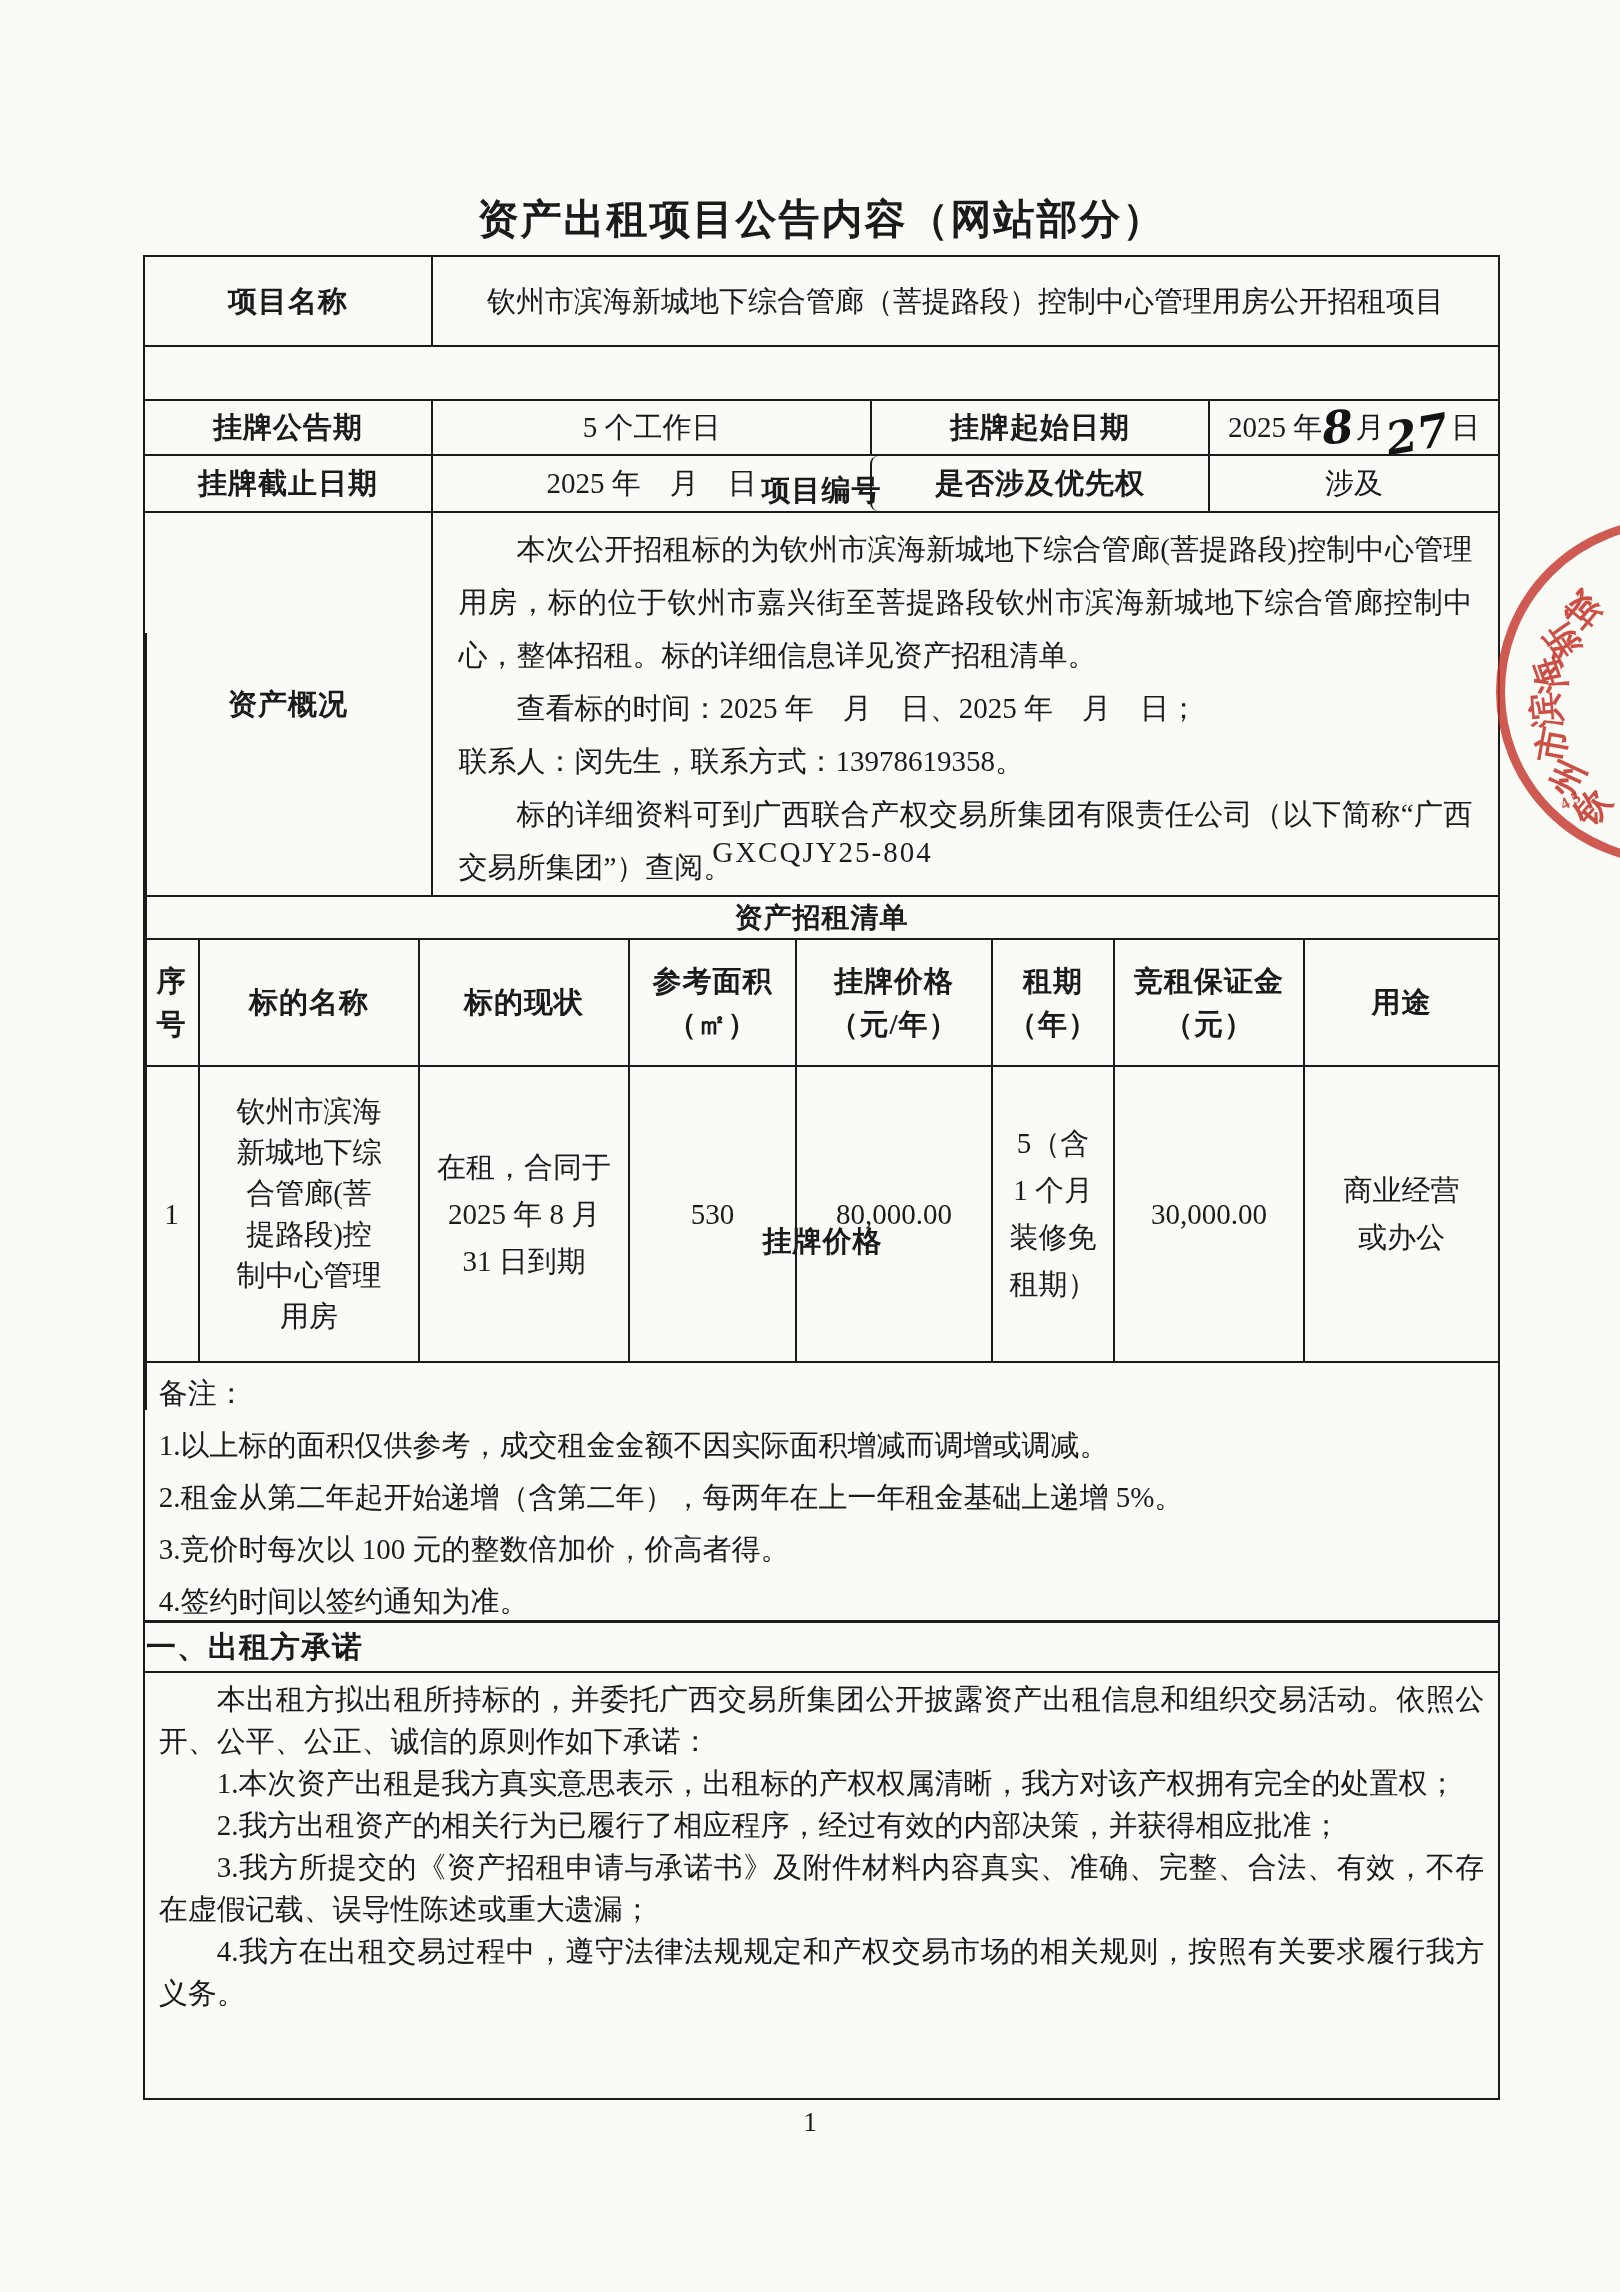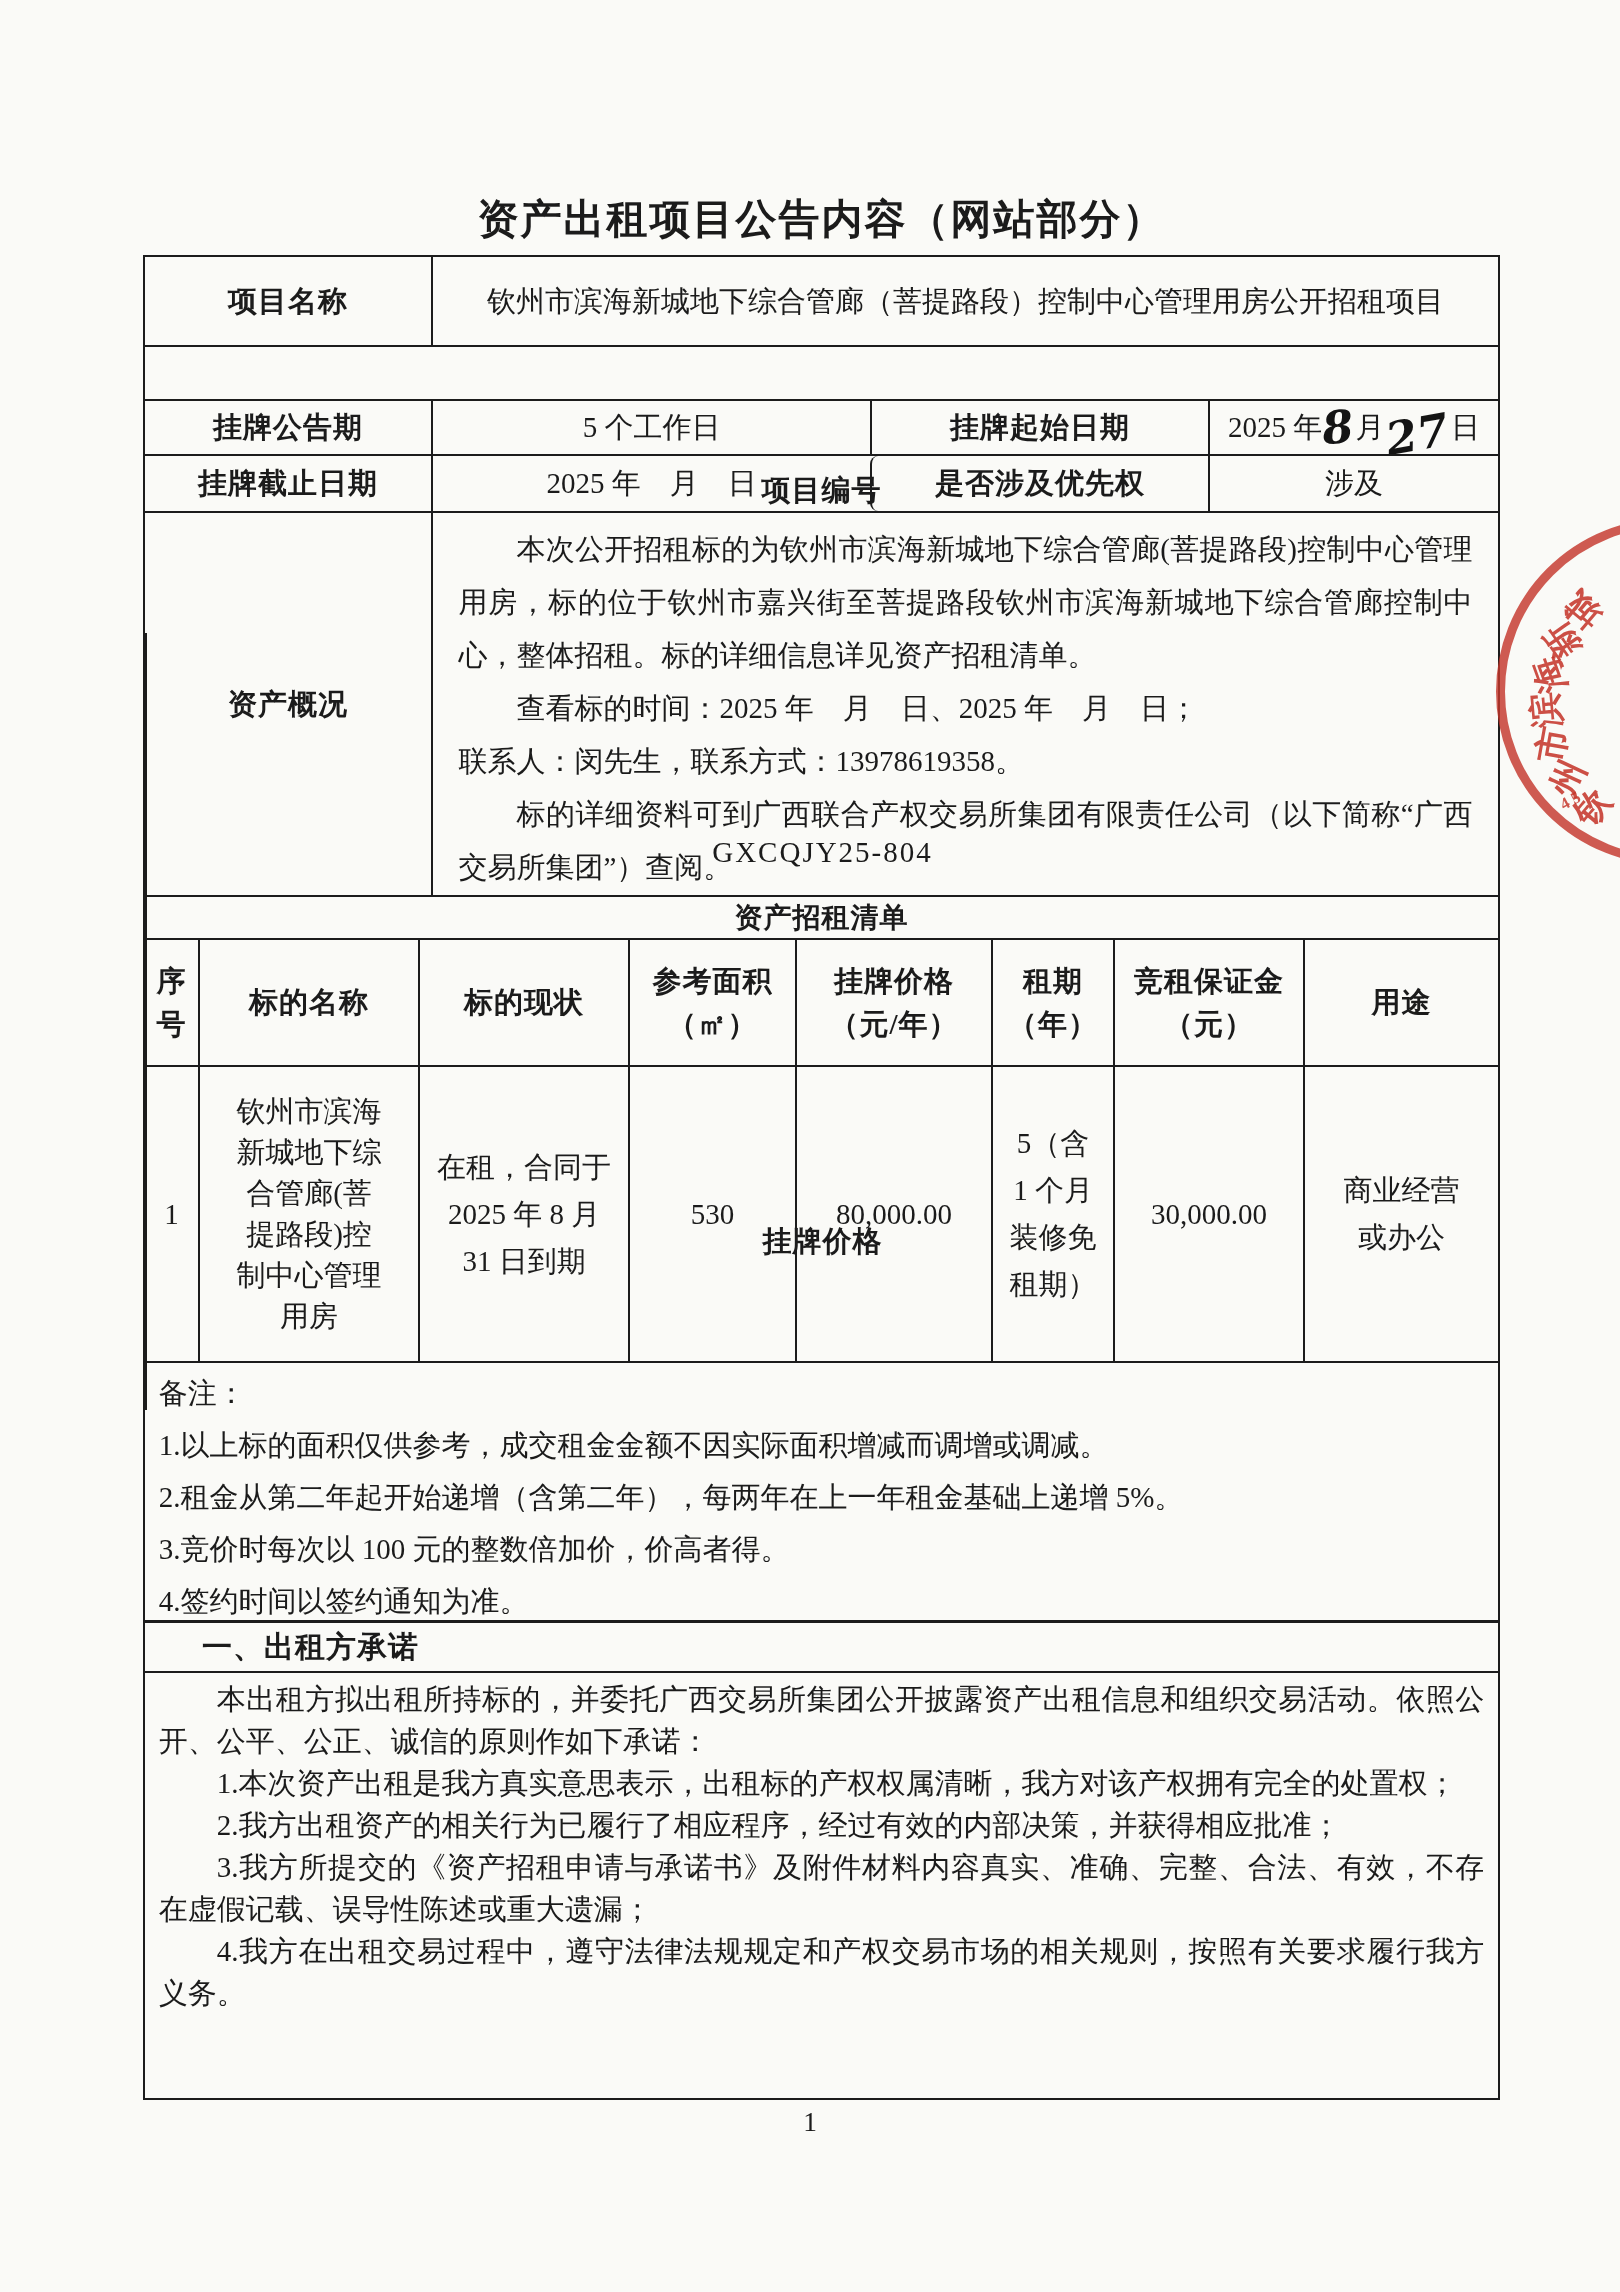--- a/index.html
+++ b/index.html
@@ -140,21 +140,21 @@
         <div class="notes-line">2.租金从第二年起开始递增（含第二年），每两年在上一年租金基础上递增 5%。</div>
         <div class="notes-line">3.竞价时每次以 100 元的整数倍加价，价高者得。</div>
         <div class="notes-line">4.签约时间以签约通知为准。</div>
       </div>
     </div>
   </div>
 </div>
 
 <div class="t" style="top:1620px;height:480px;">
   <div class="r first" style="height:49px;">
-    <div class="c first lab" style="flex:1;justify-content:flex-start;padding-left:13px;font-size:30px;margin-left:44px;">一、出租方承诺</div>
+    <div class="c first lab" style="flex:1;justify-content:flex-start;padding-left:1px;font-size:30px;">一、出租方承诺</div>
   </div>
   <div class="r" style="flex:1;">
     <div class="c first" style="flex:1;align-items:flex-start;">
       <div class="blocktext" style="padding:4.9px 13.7px 0;font-size:29px;line-height:42px;width:100%;box-sizing:border-box;">
         <p class="p">本出租方拟出租所持标的，并委托广西交易所集团公开披露资产出租信息和组织交易活动。依照公开、公平、公正、诚信的原则作如下承诺：</p>
         <p class="p">1.本次资产出租是我方真实意思表示，出租标的产权权属清晰，我方对该产权拥有完全的处置权；</p>
         <p class="p">2.我方出租资产的相关行为已履行了相应程序，经过有效的内部决策，并获得相应批准；</p>
         <p class="p">3.我方所提交的《资产招租申请与承诺书》及附件材料内容真实、准确、完整、合法、有效，不存在虚假记载、误导性陈述或重大遗漏；</p>
         <p class="p">4.我方在出租交易过程中，遵守法律法规规定和产权交易市场的相关规则，按照有关要求履行我方义务。</p>
       </div>

